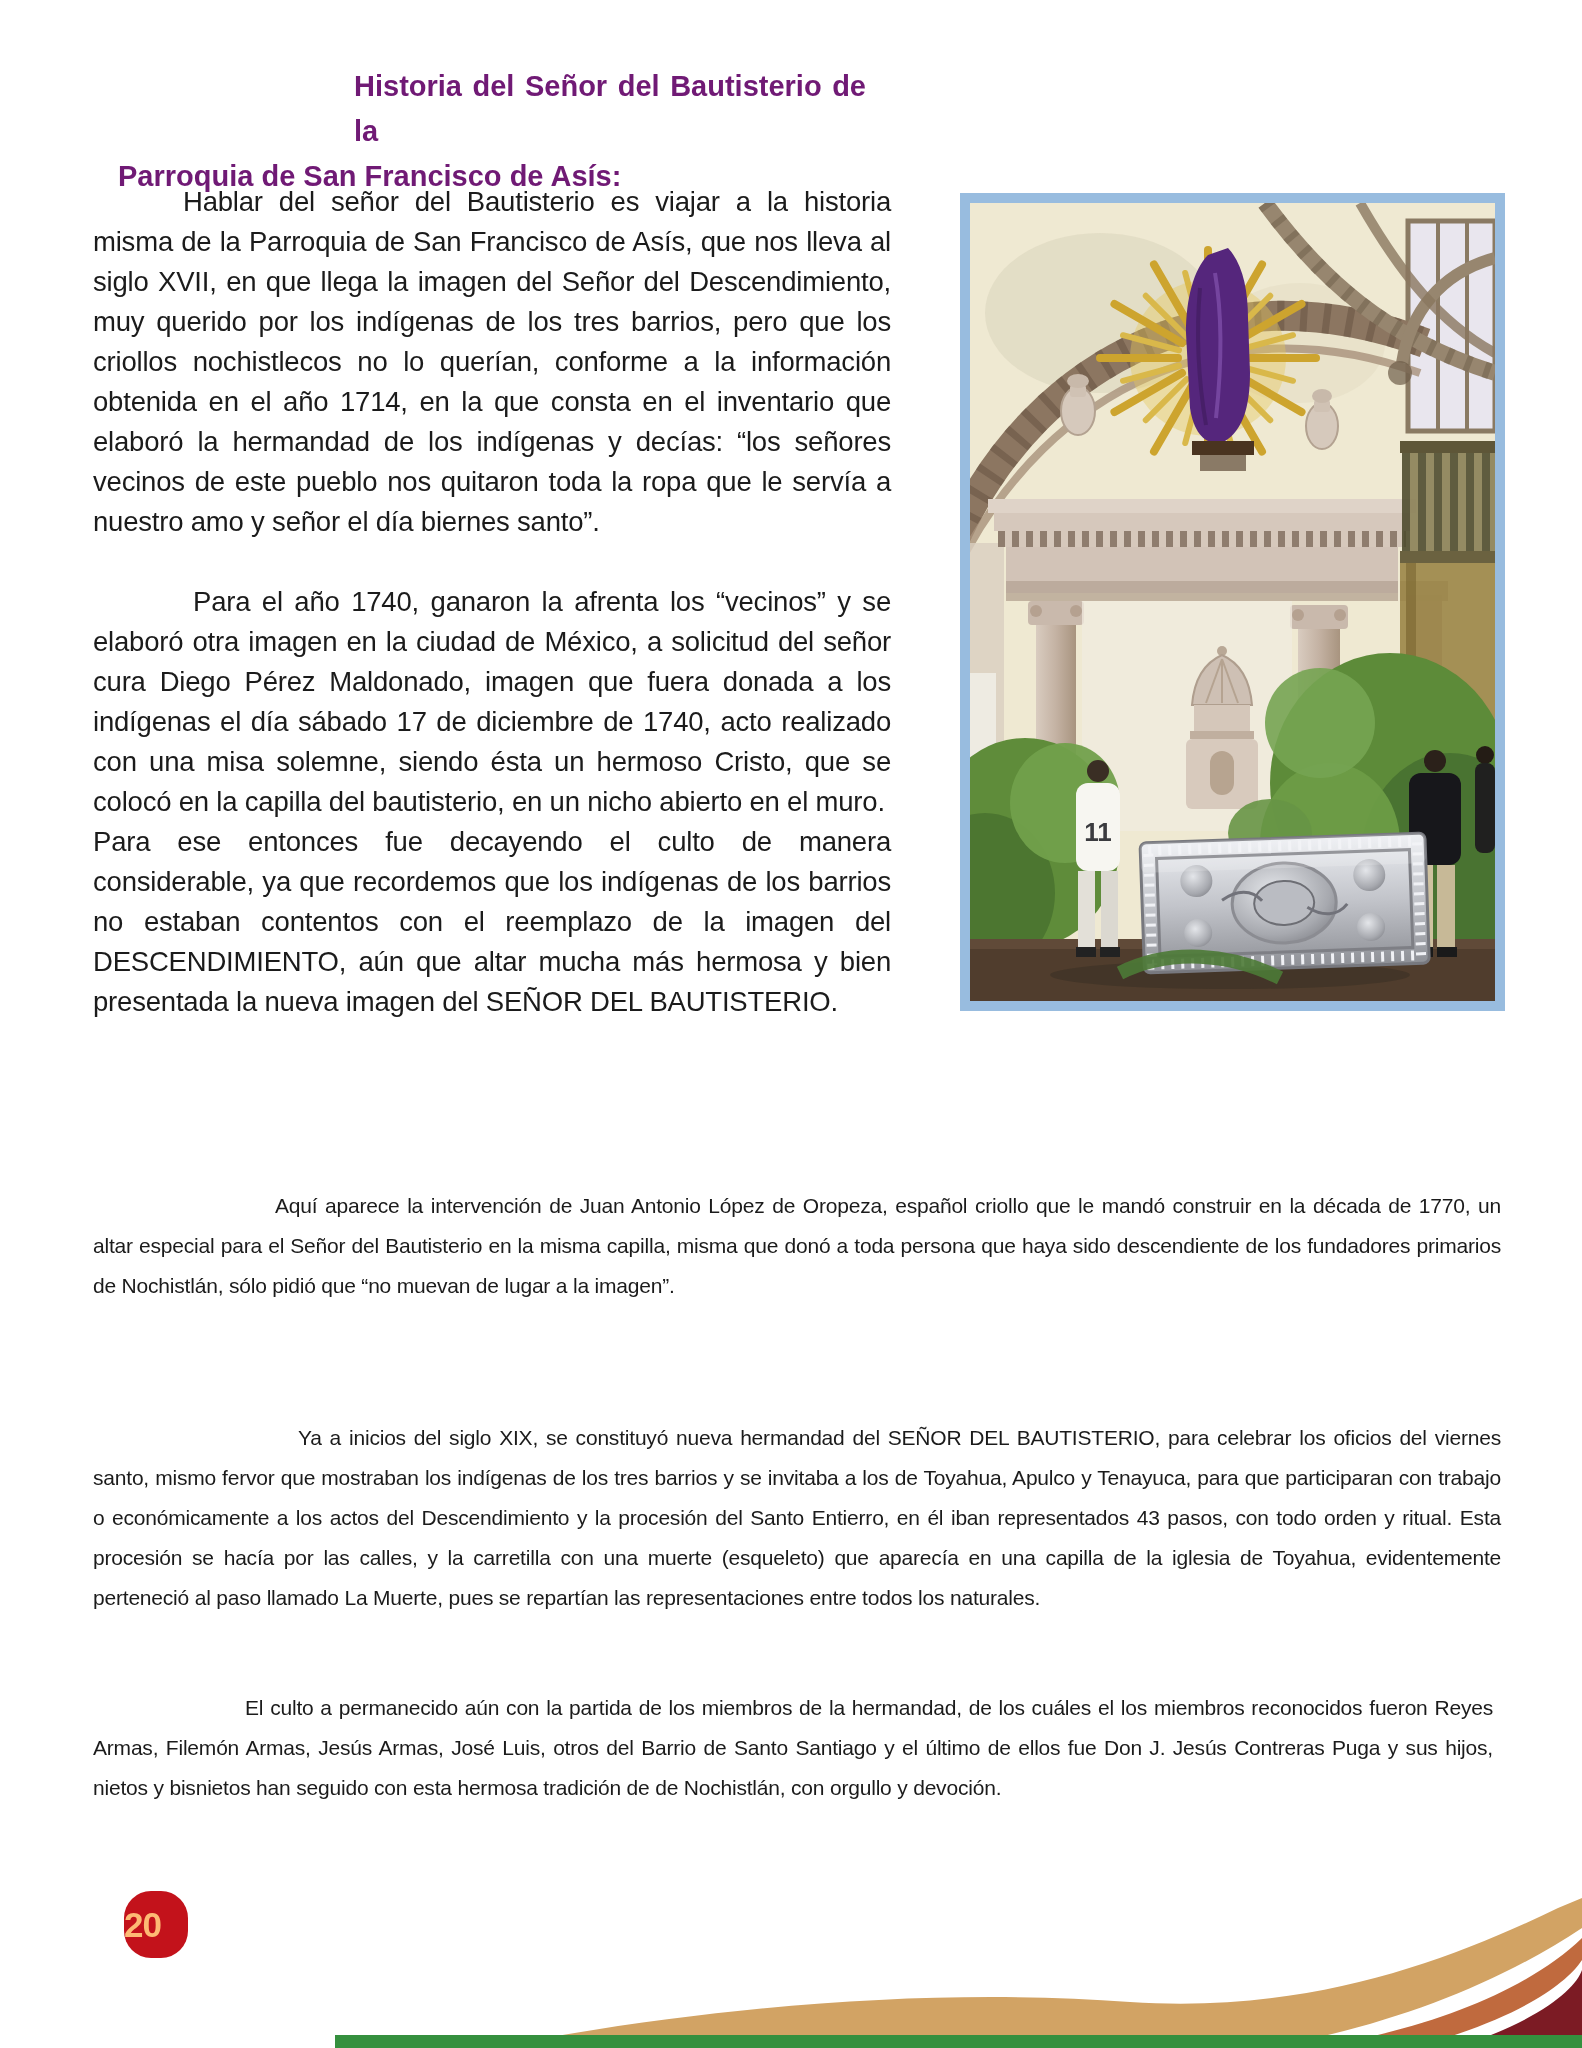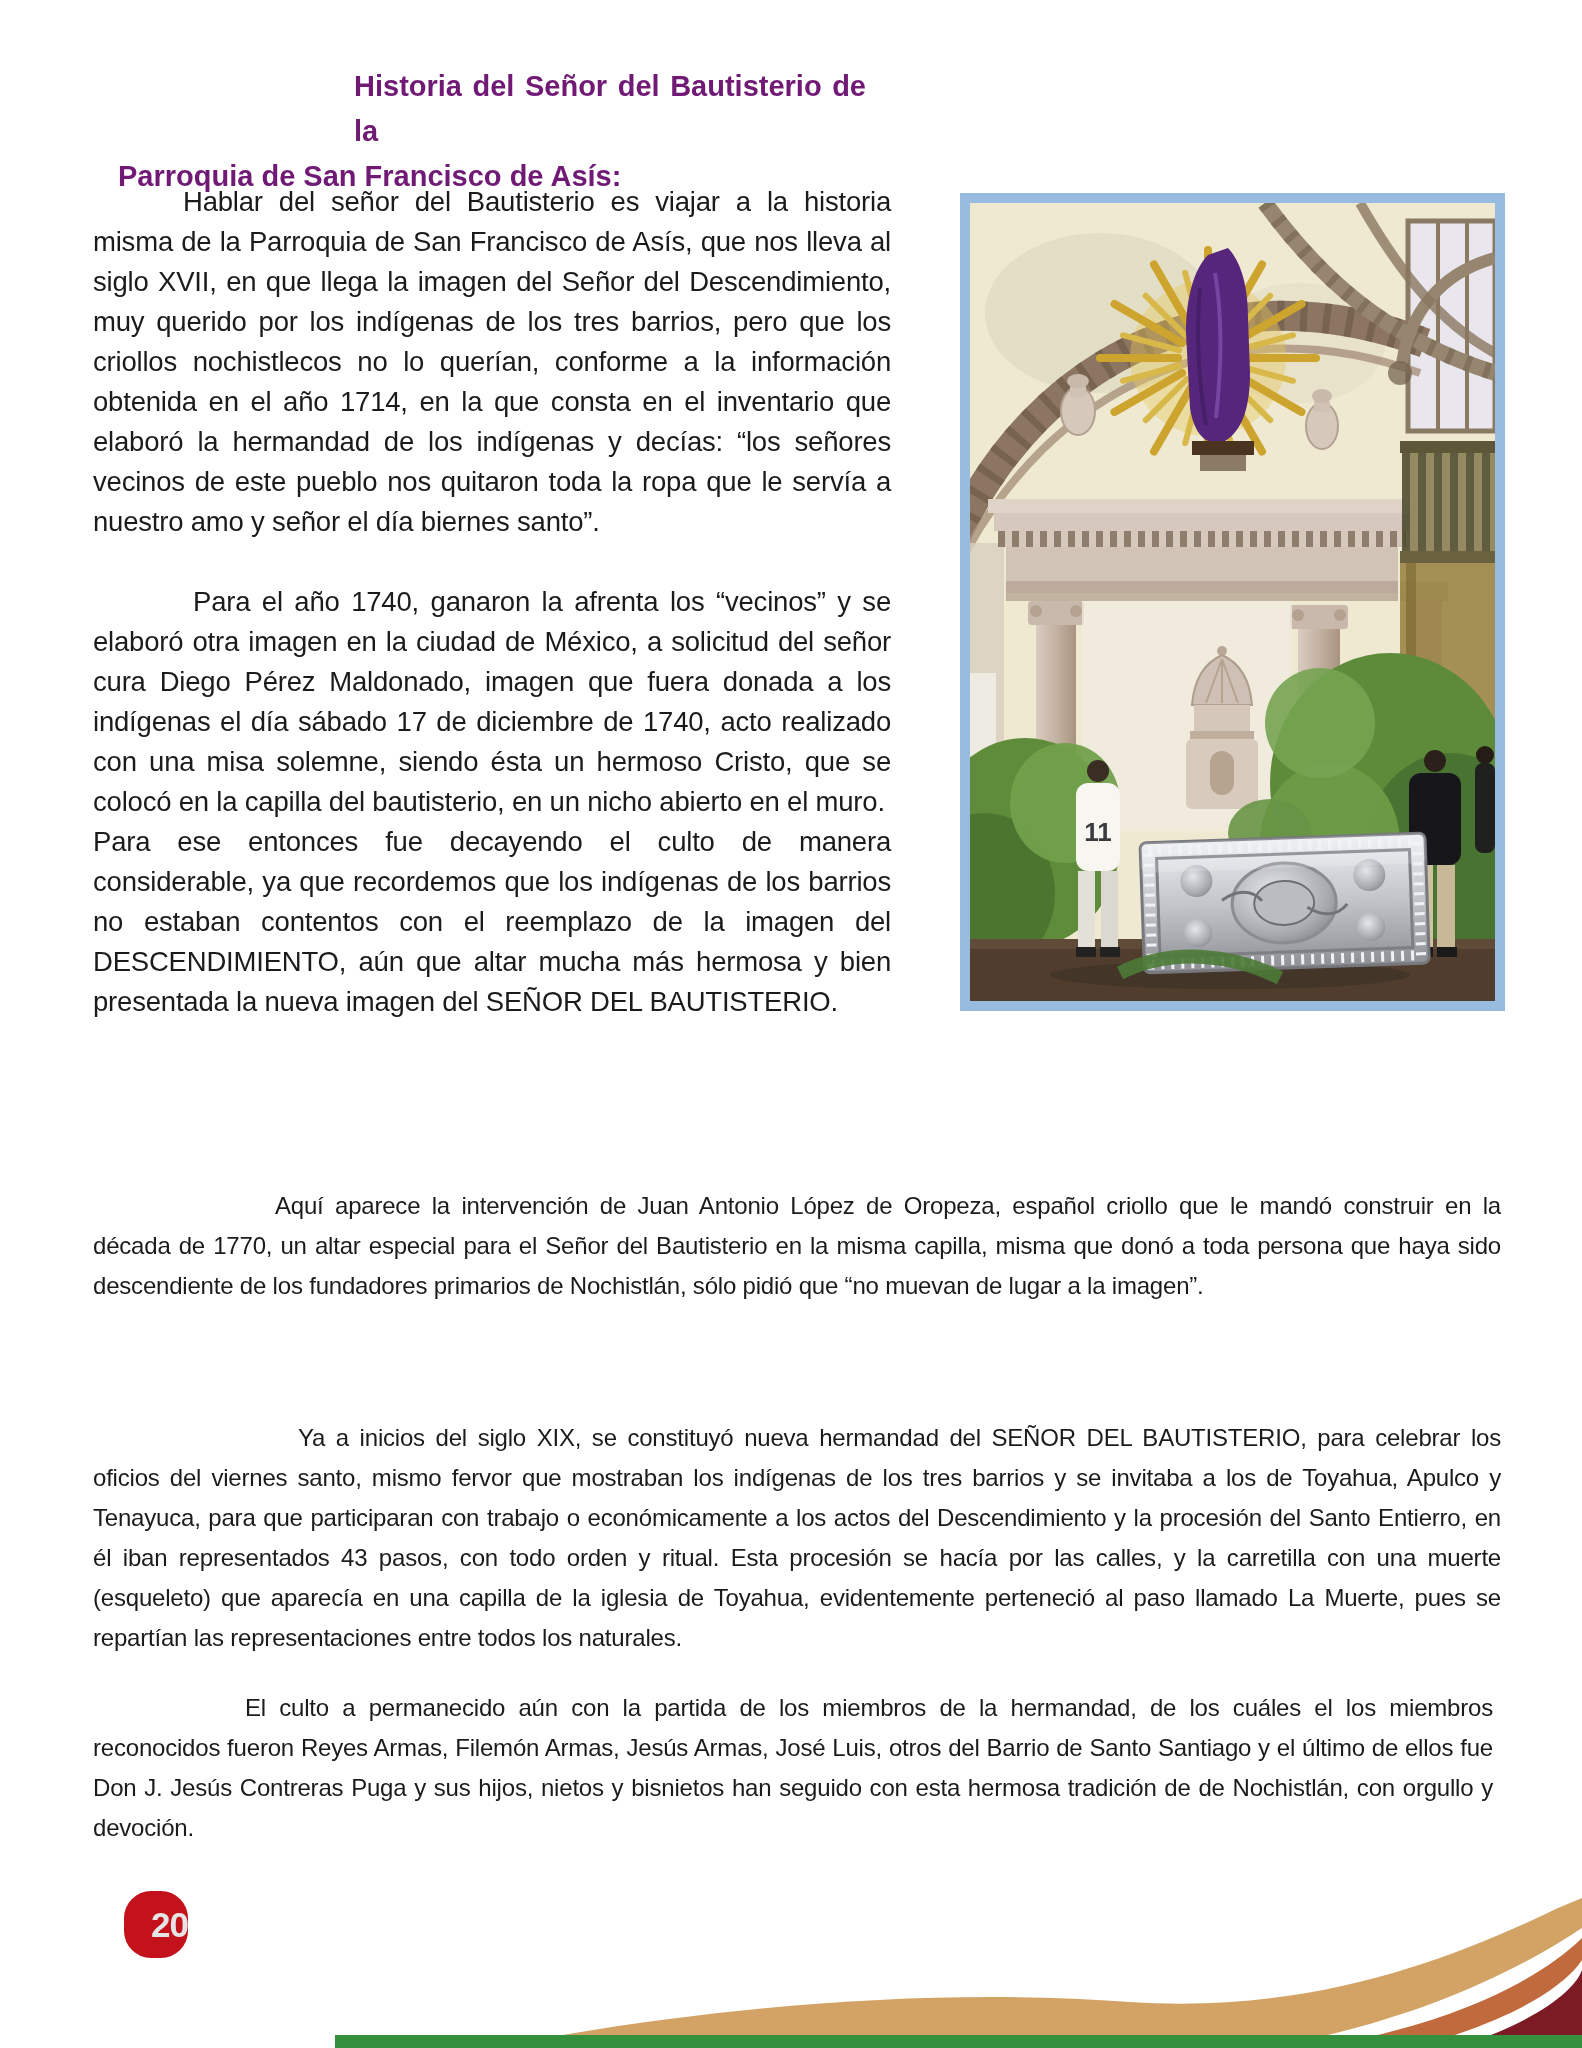--- a/index.html
+++ b/index.html
@@ -15,35 +15,35 @@
   .title .t1{margin-left:236px;width:512px;text-align:justify;text-align-last:justify;}
   .body-col{
     position:absolute;left:93px;top:182px;width:798px;
     font-size:27.5px;line-height:40px;text-align:justify;letter-spacing:-0.2px;
   }
   .body-col p{margin:0;}
   .body-col p.first{text-indent:90px;margin-bottom:40px;}
   .body-col p.second{text-indent:100px;margin-bottom:0;}
   .wide{
     position:absolute;left:93px;width:1408px;margin:0;
-    font-size:24px;line-height:40px;text-align:justify;letter-spacing:-0.2px;
+    font-size:21px;line-height:40px;text-align:justify;letter-spacing:-0.2px;
   }
   .p4{top:1186px;text-indent:182px;}
   .p5{top:1392px;text-indent:205px;margin-top:26px;}
   .p6{top:1688px;text-indent:152px;width:1400px;}
   .photo{
     position:absolute;left:960px;top:193px;width:525px;height:798px;
     border:10px solid #98bcdf;margin:0;background:#ec4899;
   }
   .photo svg{display:block;width:525px;height:798px;}
   .page-badge{
     position:absolute;left:124px;top:1891px;width:64px;height:67px;
     background:#c3121b;border-radius:27px;
-    display:flex;align-items:center;justify-content:flex-end;
-    color:#e5e5e5;font-weight:bold;font-size:35px;letter-spacing:-1px;
+    display:flex;align-items:center;justify-content:flex-start;
+    color:#fdba74;font-weight:bold;font-size:35px;letter-spacing:-1px;
   }
   .waves{position:absolute;left:290px;top:1898px;width:1292px;height:150px;display:block;}
 </style>
 </head>
 <body>
 
 <div class="page">
 
   <header class="title">
     <div class="t1">Historia del Señor del Bautisterio de la</div>

